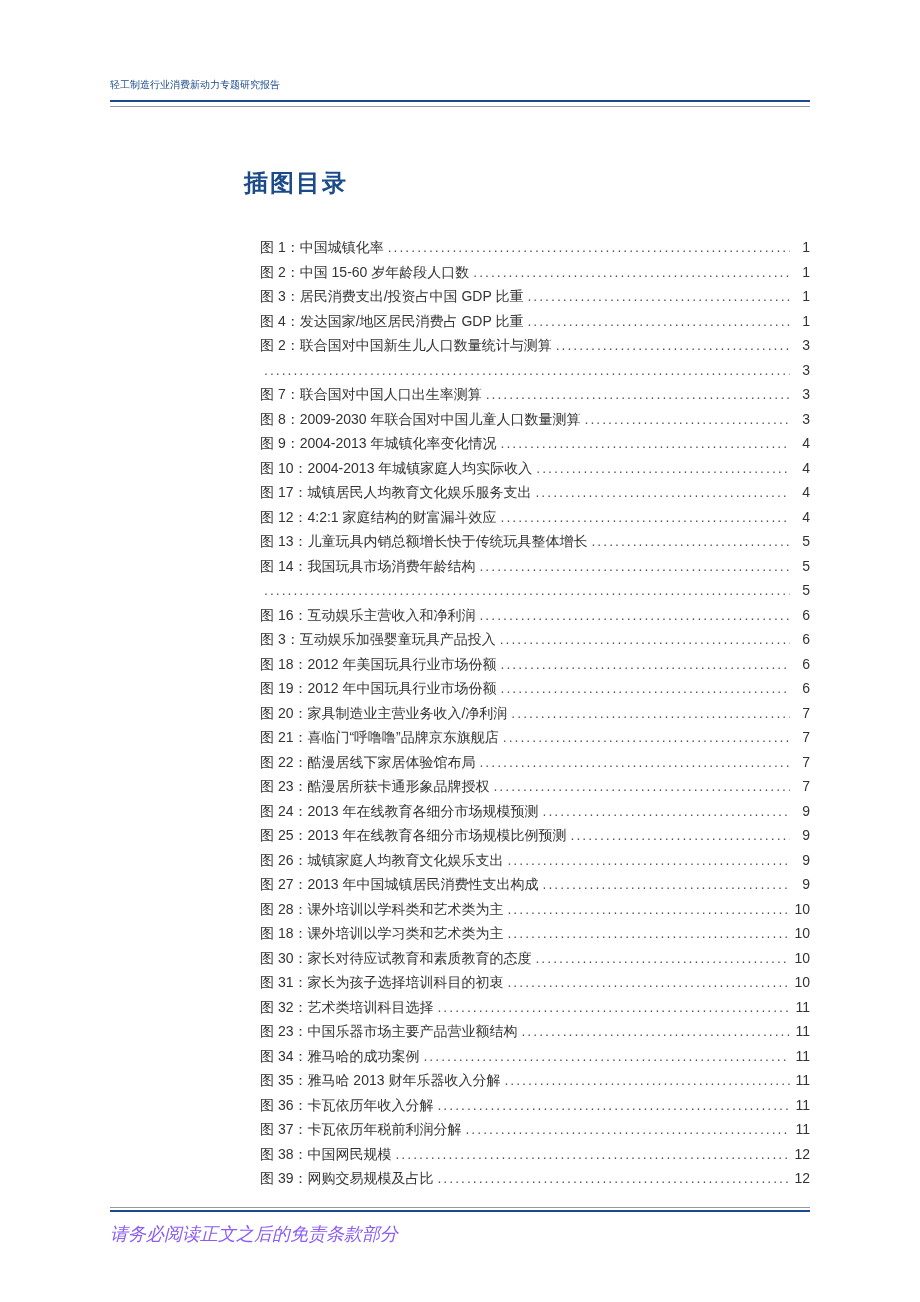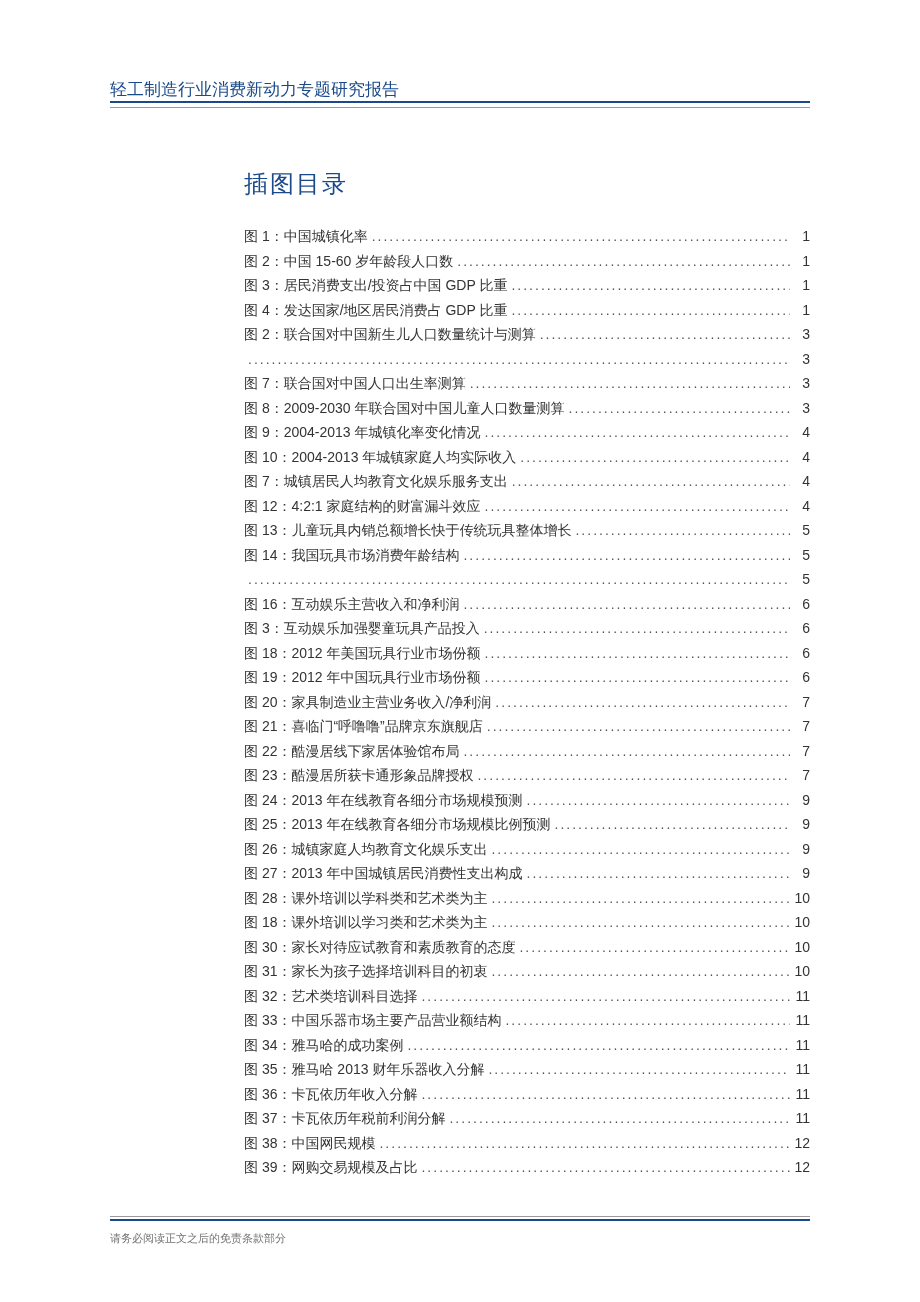--- a/index.html
+++ b/index.html
@@ -10,50 +10,51 @@
     font-family: "Microsoft YaHei", "SimSun", Arial, sans-serif;
   }
   .page {
     width: 920px;
     height: 1302px;
     padding: 78px 110px 40px 110px;
     position: relative;
   }
   .header-line {
     color: #1a4a8a;
-    font-size: 17px;
-    padding-bottom: 0;
+    font-size: 10px;
+    padding-bottom: 8px;
     border-bottom: 2px solid #1a4a8a;
     margin-bottom: 4px;
   }
   .header-sub-line {
     border-bottom: 1px solid #999;
     margin-bottom: 60px;
   }
   .content {
     padding-left: 134px;
     padding-right: 0;
   }
   .toc-title {
     color: #1a4a8a;
     font-size: 24px;
-    font-weight: normal;
-    margin-bottom: 24px;
+    font-weight: bold;
+    margin-bottom: 36px;
     letter-spacing: 2px;
   }
   .toc-list {
     list-style: none;
   }
   .toc-item {
     display: flex;
     align-items: center;
     font-size: 14px;
     color: #333;
     line-height: 24.5px;
     white-space: nowrap;
+    margin-left: 16px;
   }
   .toc-label {
     flex: 0 0 auto;
   }
   .toc-dots {
     flex: 1 1 auto;
     overflow: hidden;
     letter-spacing: 2px;
     color: #555;
     padding: 0 4px;
@@ -75,22 +76,23 @@
   }
   .footer-line {
     border-top: 1px solid #999;
     margin-bottom: 2px;
   }
   .footer-line2 {
     border-top: 2px solid #1a4a8a;
     margin-bottom: 10px;
   }
   .footer-text {
-    color: #737373;
-    font-size: 11px;
+    color: #8b5cf6;
+    font-size: 18px;
+    font-style: italic;
   }
 </style>
 </head>
 <body>
 
 <div class="page">
   <div class="header-line">轻工制造行业消费新动力专题研究报告</div>
   <div class="header-sub-line"></div>
 
   <div class="content">
@@ -139,21 +141,21 @@
           <span class="toc-label">图 9：2004-2013 年城镇化率变化情况</span>
           <span class="toc-dots"></span>
           <span class="toc-page">4</span>
         </li>
         <li class="toc-item">
           <span class="toc-label">图 10：2004-2013 年城镇家庭人均实际收入</span>
           <span class="toc-dots"></span>
           <span class="toc-page">4</span>
         </li>
         <li class="toc-item">
-          <span class="toc-label">图 7：城镇居民人均教育文化娱乐服务支出</span>
+          <span class="toc-label">图 17：城镇居民人均教育文化娱乐服务支出</span>
           <span class="toc-dots"></span>
           <span class="toc-page">4</span>
         </li>
         <li class="toc-item">
           <span class="toc-label">图 12：4:2:1 家庭结构的财富漏斗效应</span>
           <span class="toc-dots"></span>
           <span class="toc-page">4</span>
         </li>
         <li class="toc-item">
           <span class="toc-label">图 13：儿童玩具内销总额增长快于传统玩具整体增长</span>
@@ -248,21 +250,21 @@
           <span class="toc-label">图 31：家长为孩子选择培训科目的初衷</span>
           <span class="toc-dots"></span>
           <span class="toc-page">10</span>
         </li>
         <li class="toc-item">
           <span class="toc-label">图 32：艺术类培训科目选择</span>
           <span class="toc-dots"></span>
           <span class="toc-page">11</span>
         </li>
         <li class="toc-item">
-          <span class="toc-label">图 33：中国乐器市场主要产品营业额结构</span>
+          <span class="toc-label">图 23：中国乐器市场主要产品营业额结构</span>
           <span class="toc-dots"></span>
           <span class="toc-page">11</span>
         </li>
         <li class="toc-item">
           <span class="toc-label">图 34：雅马哈的成功案例</span>
           <span class="toc-dots"></span>
           <span class="toc-page">11</span>
         </li>
         <li class="toc-item">
           <span class="toc-label">图 35：雅马哈 2013 财年乐器收入分解</span>

